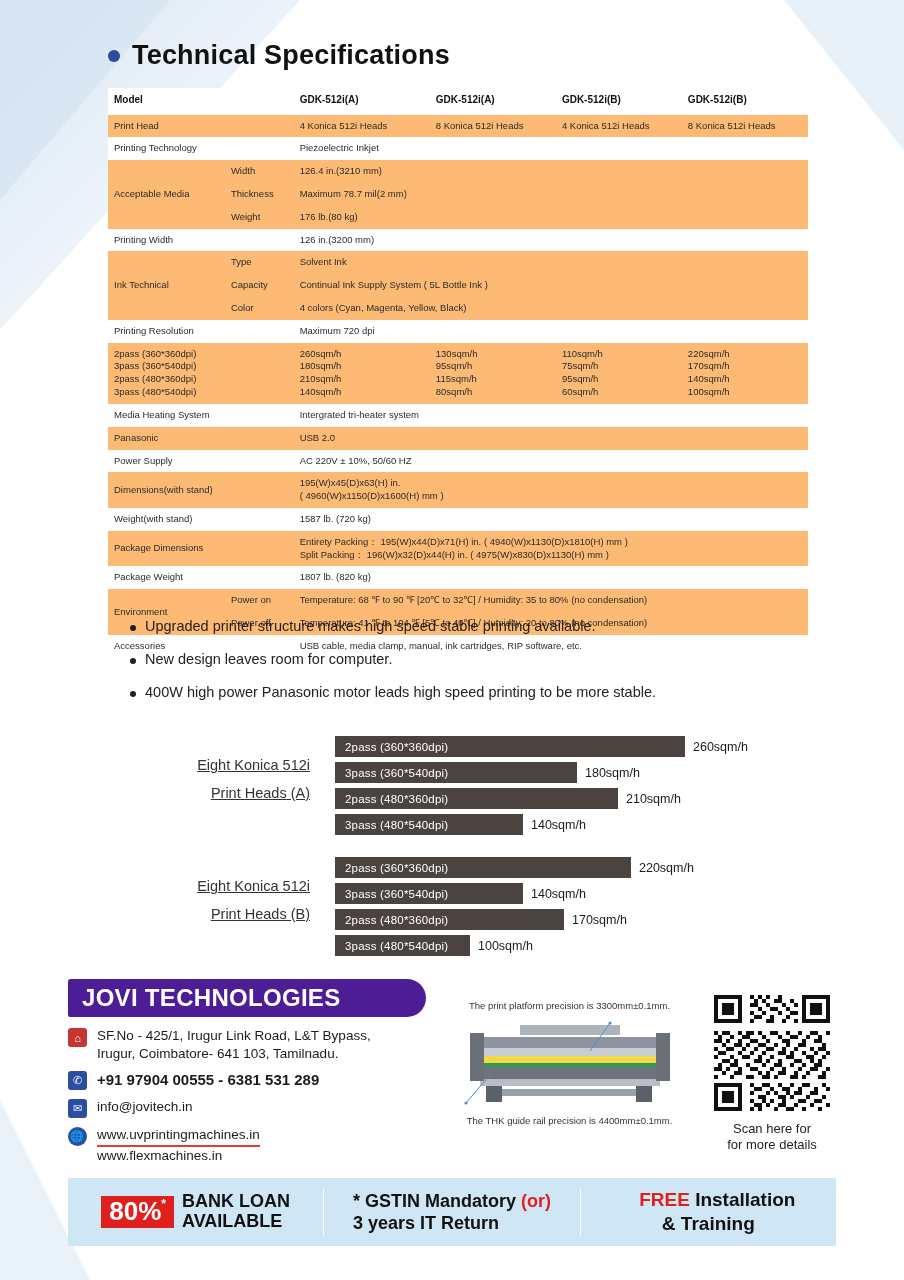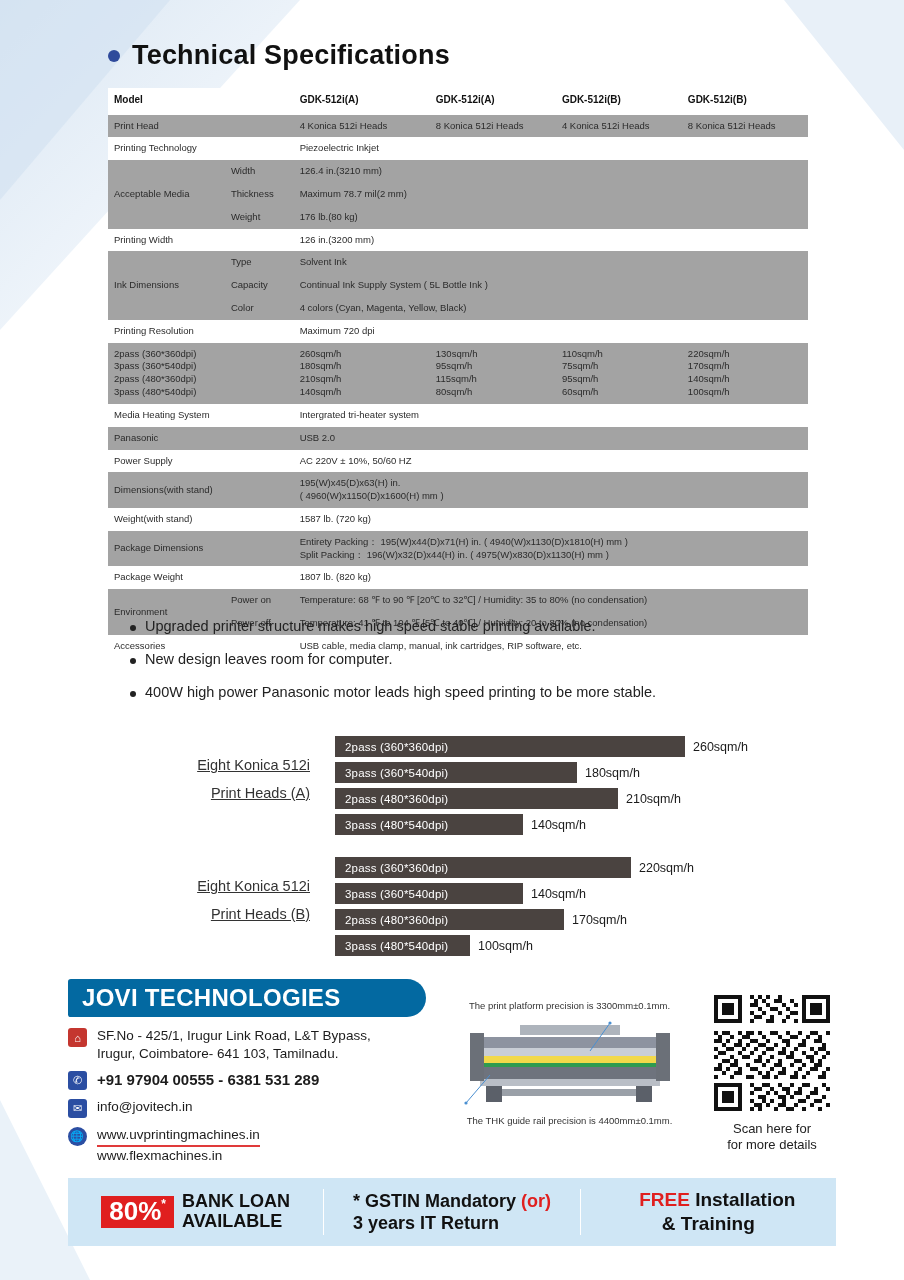--- a/index.html
+++ b/index.html
@@ -51,21 +51,21 @@
 
   
   .spec-table{
     position:absolute;left:108px;top:88px;width:700px;
     border-collapse:collapse;font-size:9.5px;color:#2b2b2b;
   }
   .spec-table td{
     padding:5px 6px;vertical-align:middle;border:0;
     line-height:1.35;
   }
-  .spec-table tr.shade td{background:#a3a3a3;}
+  .spec-table tr.shade td{background:#fdba74;}
   .spec-table tr.plain td{background:#ffffff;}
   .col-label{width:118px;}
   .col-sub{width:62px;}
   .hdr td{font-weight:bold;font-size:10px;color:#111;padding-bottom:8px;background:#fff !important;}
   .hdr .model-col{font-weight:bold;}
   .m1{width:140px;}
   .m2{width:128px;}
   .m3{width:128px;}
   .m4{width:128px;}
   .multi{line-height:1.55;}
@@ -94,21 +94,21 @@
   .bar{
     height:21px;background:#4a4340;color:#ffffff;font-size:11.5px;
     display:flex;align-items:center;padding-left:10px;box-sizing:border-box;
     letter-spacing:.2px;
   }
   .bar-val{font-size:12.5px;color:#1b1b1b;margin-left:8px;white-space:nowrap;}
 
   
   .company-banner{
     position:absolute;left:68px;top:979px;width:358px;height:38px;
-    background:#0369a1;border-radius:3px 20px 20px 3px;
+    background:#4c1d95;border-radius:3px 20px 20px 3px;
     display:flex;align-items:center;
   }
   .company-banner .cname{
     color:#ffffff;font-size:24px;font-weight:bold;letter-spacing:.3px;padding-left:14px;
   }
   .contact{
     position:absolute;left:68px;top:1027px;width:400px;font-size:13.5px;color:#1c1c1c;
   }
   .c-row{display:flex;align-items:flex-start;gap:10px;margin-bottom:8px;}
   .c-ico{
@@ -206,21 +206,21 @@
       <td colspan="4">176 lb.(80 kg)</td>
     </tr>
 
     <tr class="plain">
       <td>Printing Width</td>
       <td></td>
       <td colspan="4">126 in.(3200 mm)</td>
     </tr>
 
     <tr class="shade">
-      <td rowspan="3">Ink Dimensions</td>
+      <td rowspan="3">Ink Technical</td>
       <td>Type</td>
       <td colspan="4">Solvent Ink</td>
     </tr>
     <tr class="shade">
       <td>Capacity</td>
       <td colspan="4">Continual Ink Supply System ( 5L Bottle Ink )</td>
     </tr>
     <tr class="shade">
       <td>Color</td>
       <td colspan="4">4 colors (Cyan, Magenta, Yellow, Black)</td>

